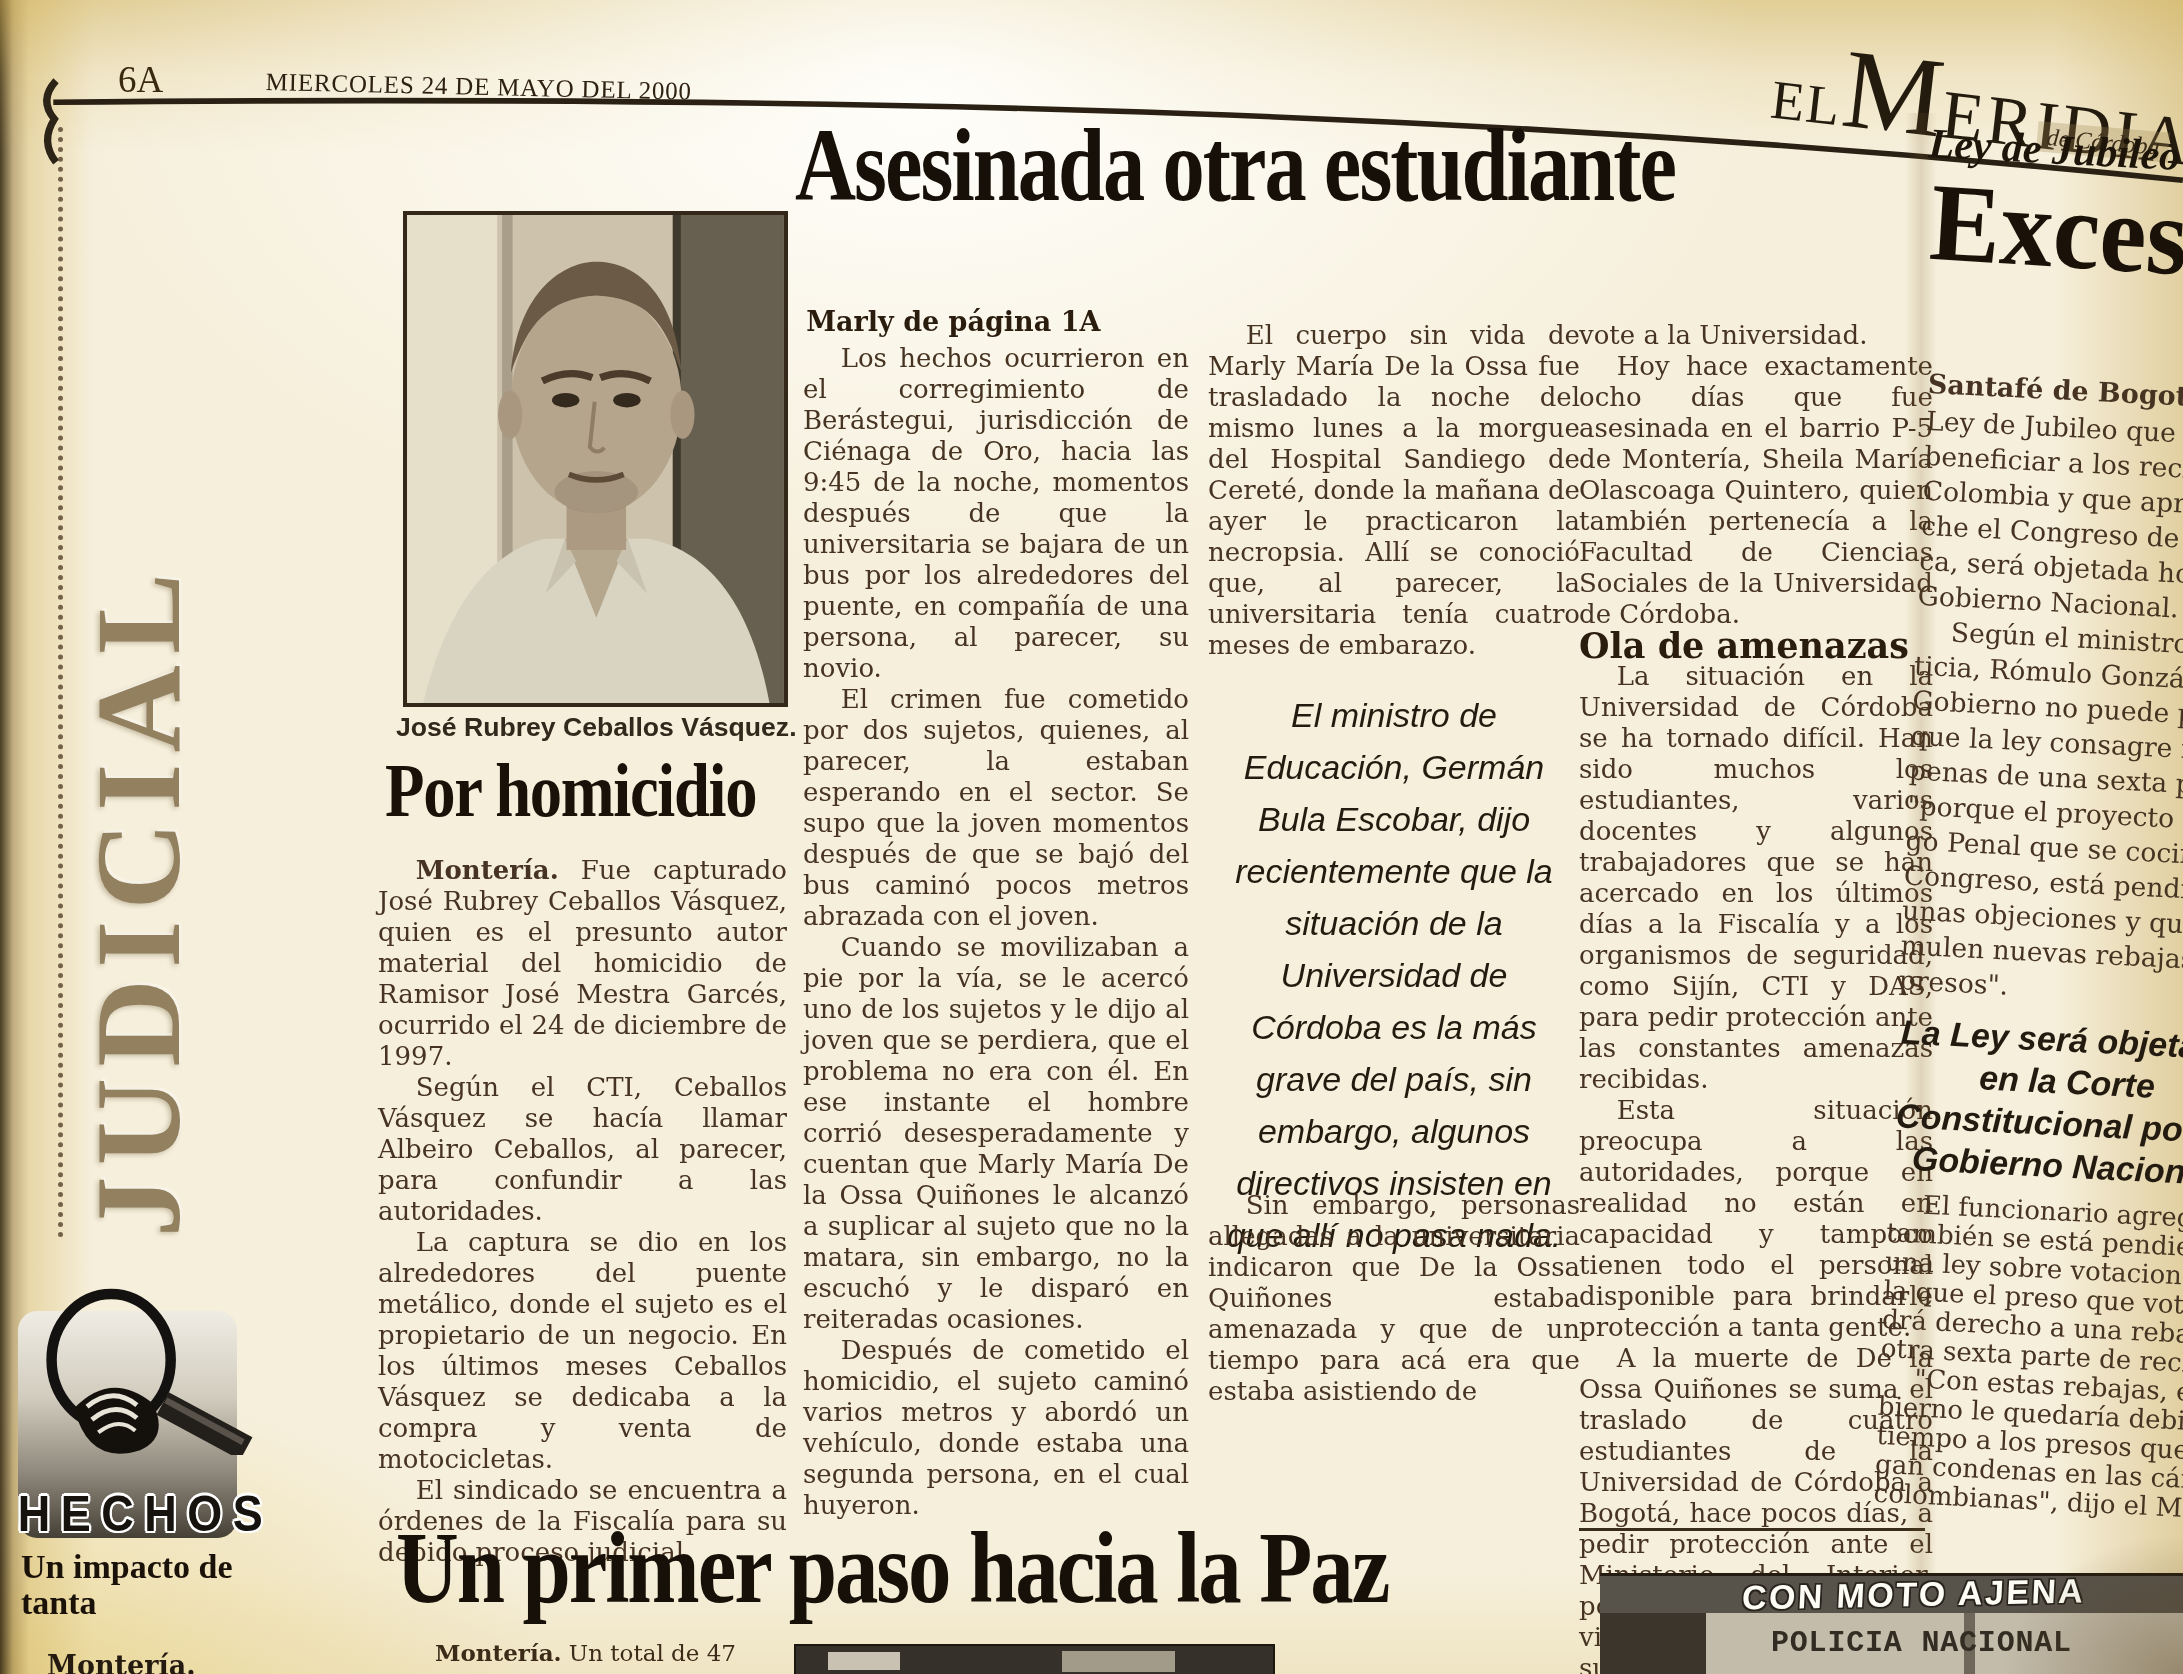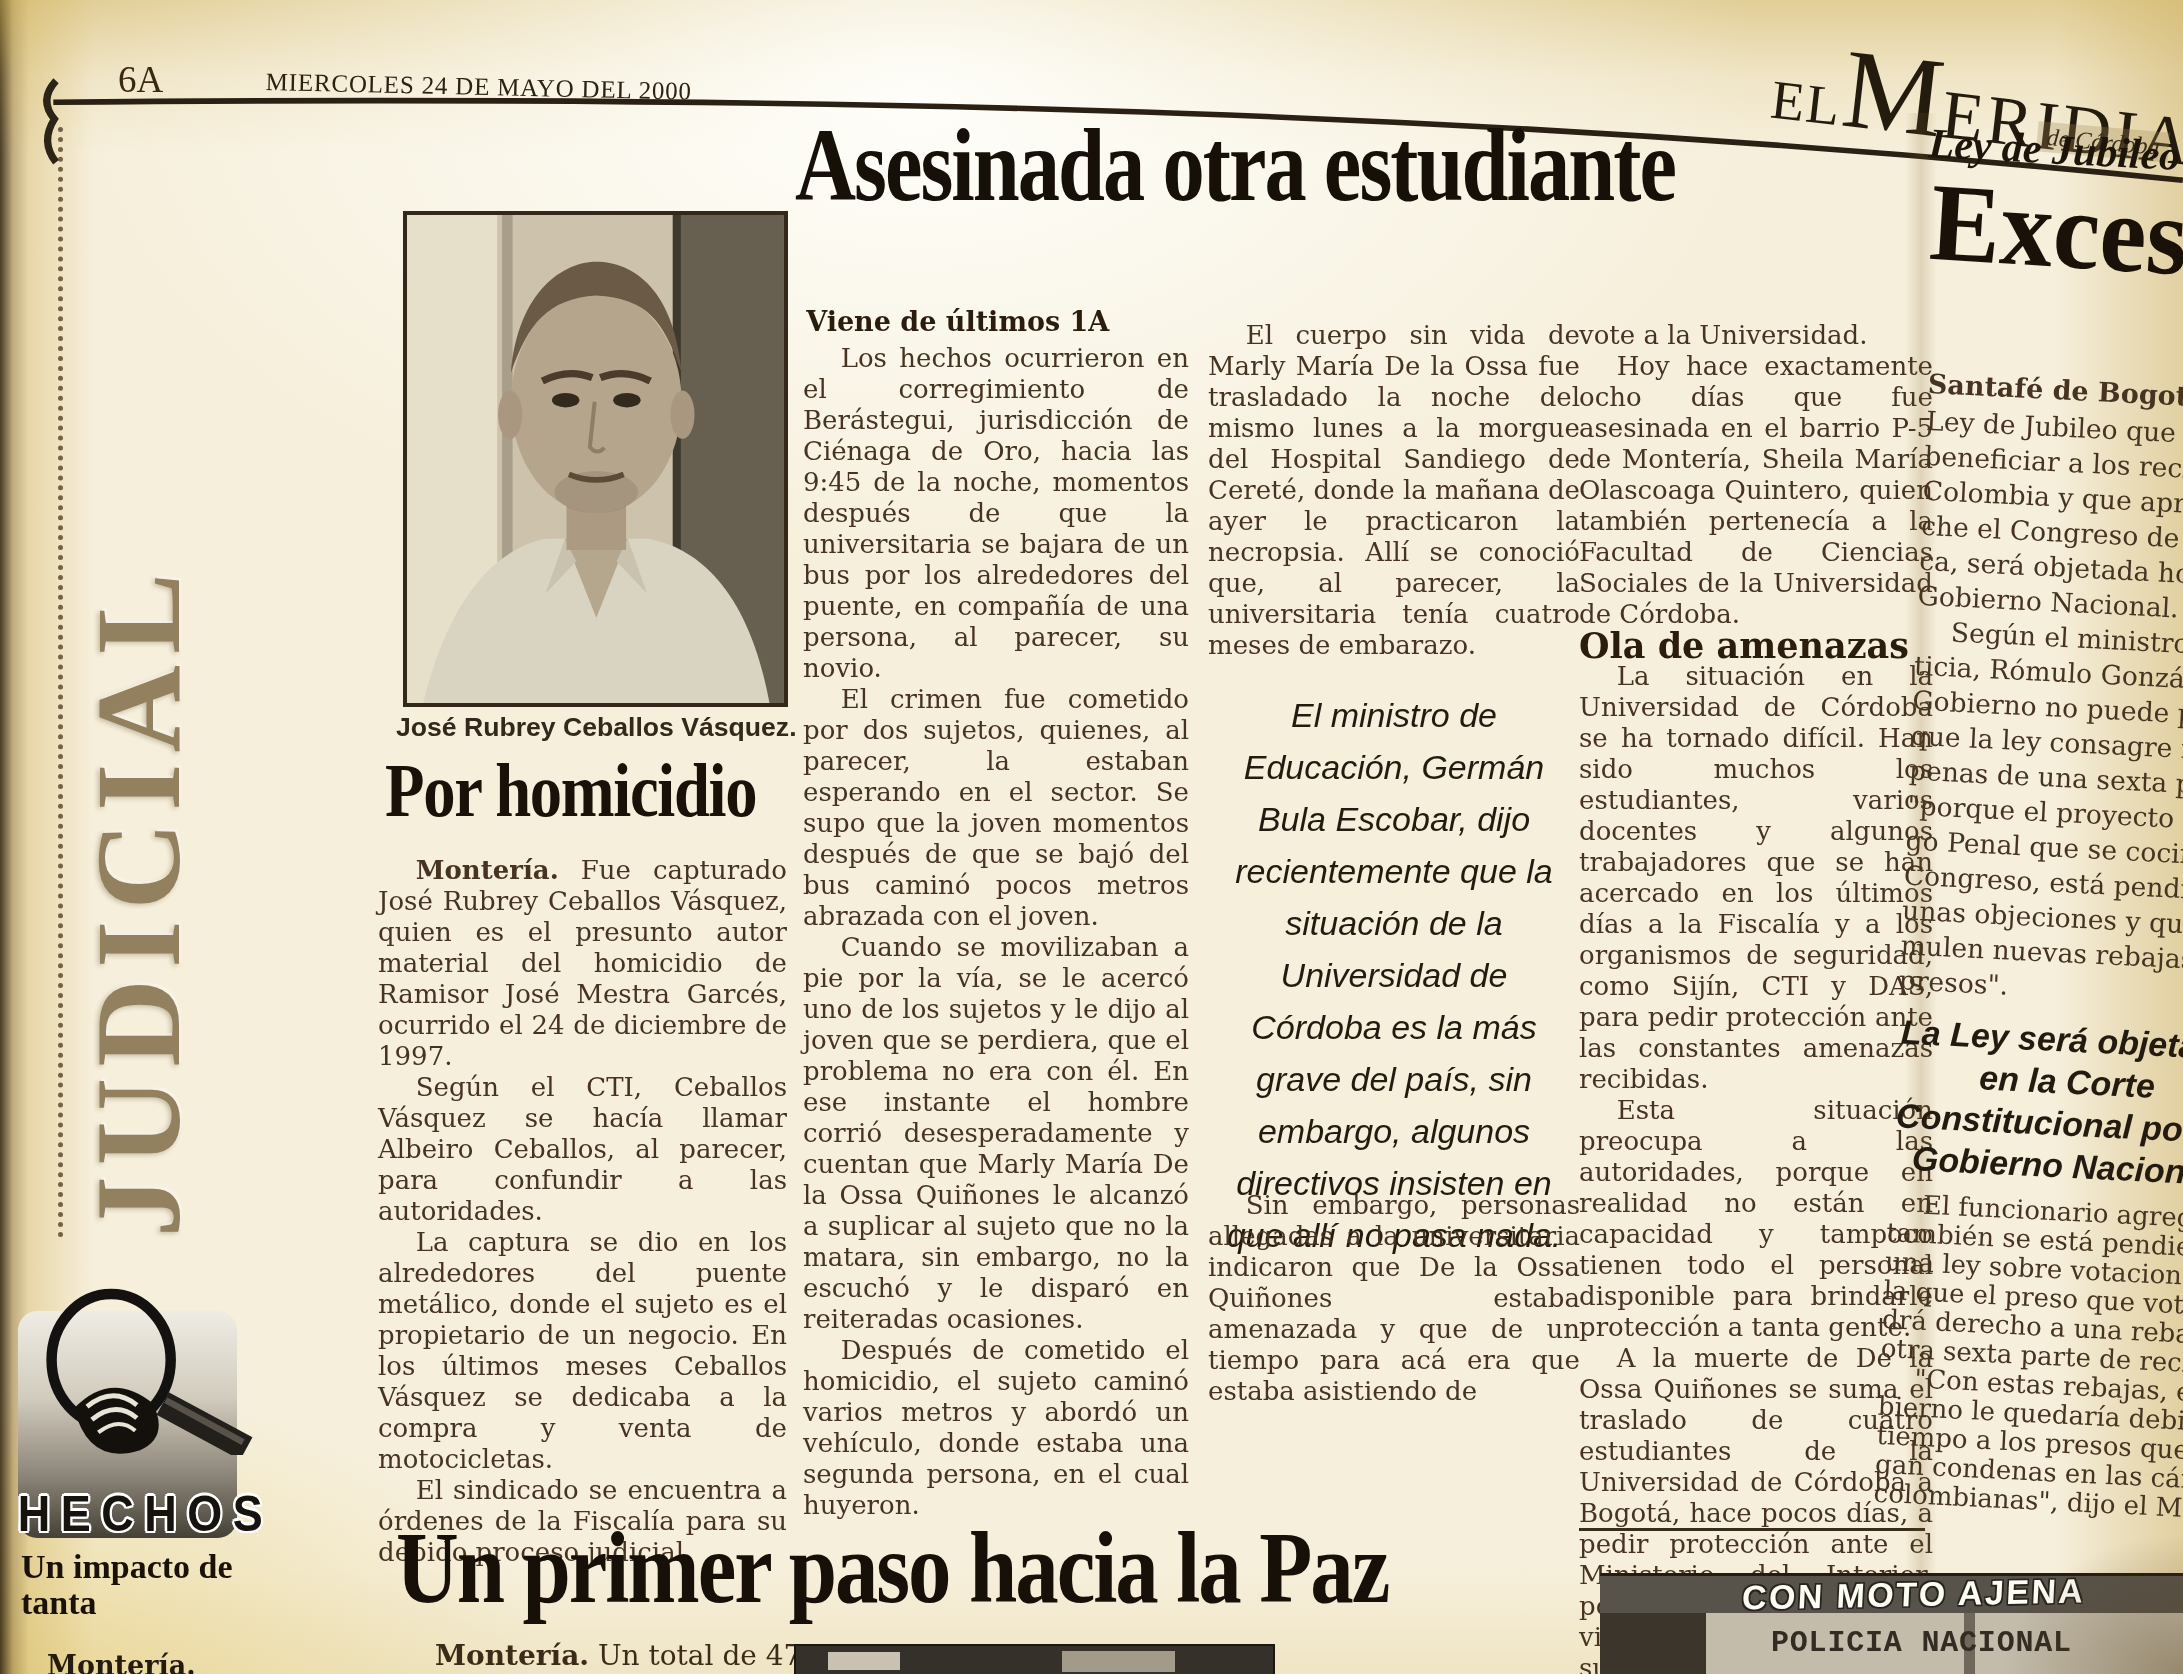--- a/index.html
+++ b/index.html
@@ -76,21 +76,21 @@
   .jub-line{height:35px;line-height:35px;font-size:26.6px;white-space:nowrap;}
   .jub2-line{height:29px;line-height:29px;font-size:26px;white-space:nowrap;}
   .ind{padding-left:35px;}
   #jub-quote{margin:13px 0 11.3px 0;}
   #jub-quote div{font-family:"Liberation Sans",sans-serif;font-weight:700;font-style:italic;
     font-size:34px;line-height:42px;text-align:center;color:#241b10;white-space:nowrap;}
   #fold-shadow{left:1905px;top:113px;width:32px;height:1465px;
     background:linear-gradient(90deg,rgba(0,0,0,0),rgba(120,90,40,.18),rgba(0,0,0,0));}
   
   #paz-headline{left:396px;top:1518px;font-size:101px;transform:scaleX(.86);transform-origin:left top;letter-spacing:-2.4px;color:#171008;}
-  #paz-lead{left:435px;top:1639px;font-size:28px;color:#3c2b18;}
+  #paz-lead{left:435px;top:1639px;font-size:23px;color:#3c2b18;}
   
   #photo-strip{left:794px;top:1644px;width:477px;height:31px;background:#35302a;border:2.4px solid #1d180f;}
   #photo-strip .blob1{position:absolute;left:32px;top:6.4px;width:72px;height:17.7px;background:#c9c2b2;}
   #photo-strip .blob2{position:absolute;left:266px;top:4.8px;width:113px;height:21px;background:#a39b89;}
   #moto-photo{left:1600px;top:1573px;width:583px;height:101px;border-top:3.2px solid #241c10;
     background:linear-gradient(180deg,#57524a 0 37px,#c3bcab 37px 100%);}
   #moto-label{position:absolute;left:129px;top:0;height:37px;line-height:37px;padding:0 13px;
     font-family:"Liberation Sans",sans-serif;font-weight:700;font-size:34px;letter-spacing:2.4px;color:#fdfdf6;
     text-shadow:1.6px 1.6px 0 #2a251c,-1.6px -1.6px 0 #2a251c,1.6px -1.6px 0 #2a251c,-1.6px 1.6px 0 #2a251c;
     transform:rotate(-1.2deg) skewX(-4deg);white-space:nowrap;}
@@ -170,21 +170,21 @@
   <div class="abs bodycol" id="homicidio-col">
     <p><span class="dl">Montería.</span> <span>Fue capturado José Rubrey Ceballos Vásquez, quien es el presunto autor material del homicidio de Ramisor José Mestra Garcés, ocurrido el 24 de diciembre de 1997.</span></p>
     <p>Según el CTI, Ceballos Vásquez se hacía llamar Albeiro Ceballos, al parecer, para confundir a las autoridades.</p>
     <p>La captura se dio en los alrededores del puente metálico, donde el sujeto es el propietario de un negocio. En los últimos meses Ceballos Vásquez se dedicaba a la compra y venta de motocicletas.</p>
     <p>El sindicado se encuentra a órdenes de la Fiscalía para su debido proceso judicial.</p>
   </div>
 
   <div class="abs hl" id="asesinada-headline">Asesinada otra estudiante</div>
 
   <div class="abs bodycol" id="ases-col1">
-    <p id="ases-kicker">Viene de últimos 1A</p>
+    <p id="ases-kicker">Marly de página 1A</p>
     <p>Los hechos ocurrieron en el corregimiento de Berástegui, jurisdicción de Ciénaga de Oro, hacia las 9:45 de la noche, momentos después de que la universitaria se bajara de un bus por los alrededores del puente, en compañía de una persona, al parecer, su novio.</p>
     <p>El crimen fue cometido por dos sujetos, quienes, al parecer, la estaban esperando en el sector. Se supo que la joven momentos después de que se bajó del bus caminó pocos metros abrazada con el joven.</p>
     <p>Cuando se movilizaban a pie por la vía, se le acercó uno de los sujetos y le dijo al joven que se perdiera, que el problema no era con él. En ese instante el hombre corrió desesperadamente y cuentan que Marly María De la Ossa Quiñones le alcanzó a suplicar al sujeto que no la matara, sin embargo, no la escuchó y le disparó en reiteradas ocasiones.</p>
     <p>Después de cometido el homicidio, el sujeto caminó varios metros y abordó un vehículo, donde estaba una segunda persona, en el cual huyeron.</p>
   </div>
 
   <div class="abs bodycol" id="ases-col2">
     <p>El cuerpo sin vida de Marly María De la Ossa fue trasladado la noche del mismo lunes a la morgue del Hospital Sandiego de Cereté, donde la mañana de ayer le practicaron la necropsia. Allí se conoció que, al parecer, la universitaria tenía cuatro meses de embarazo.</p>
   </div>
   <div class="abs" id="ases-quote">El ministro de Educación, Germán Bula Escobar, dijo recientemente que la situación de la Universidad de Córdoba es la más grave del país, sin embargo, algunos directivos insisten en que allí no pasa nada.</div>

